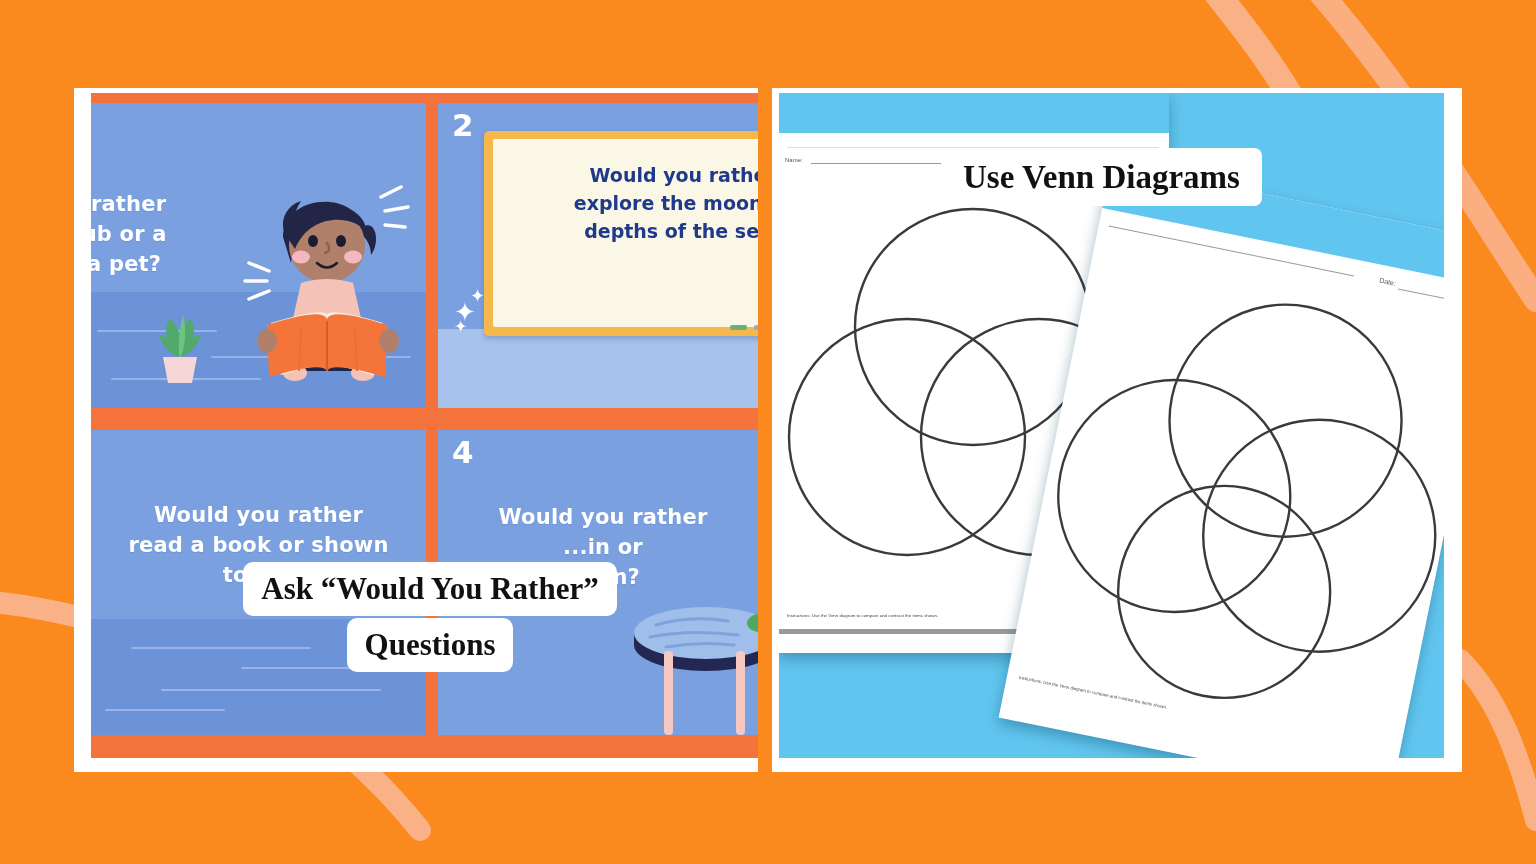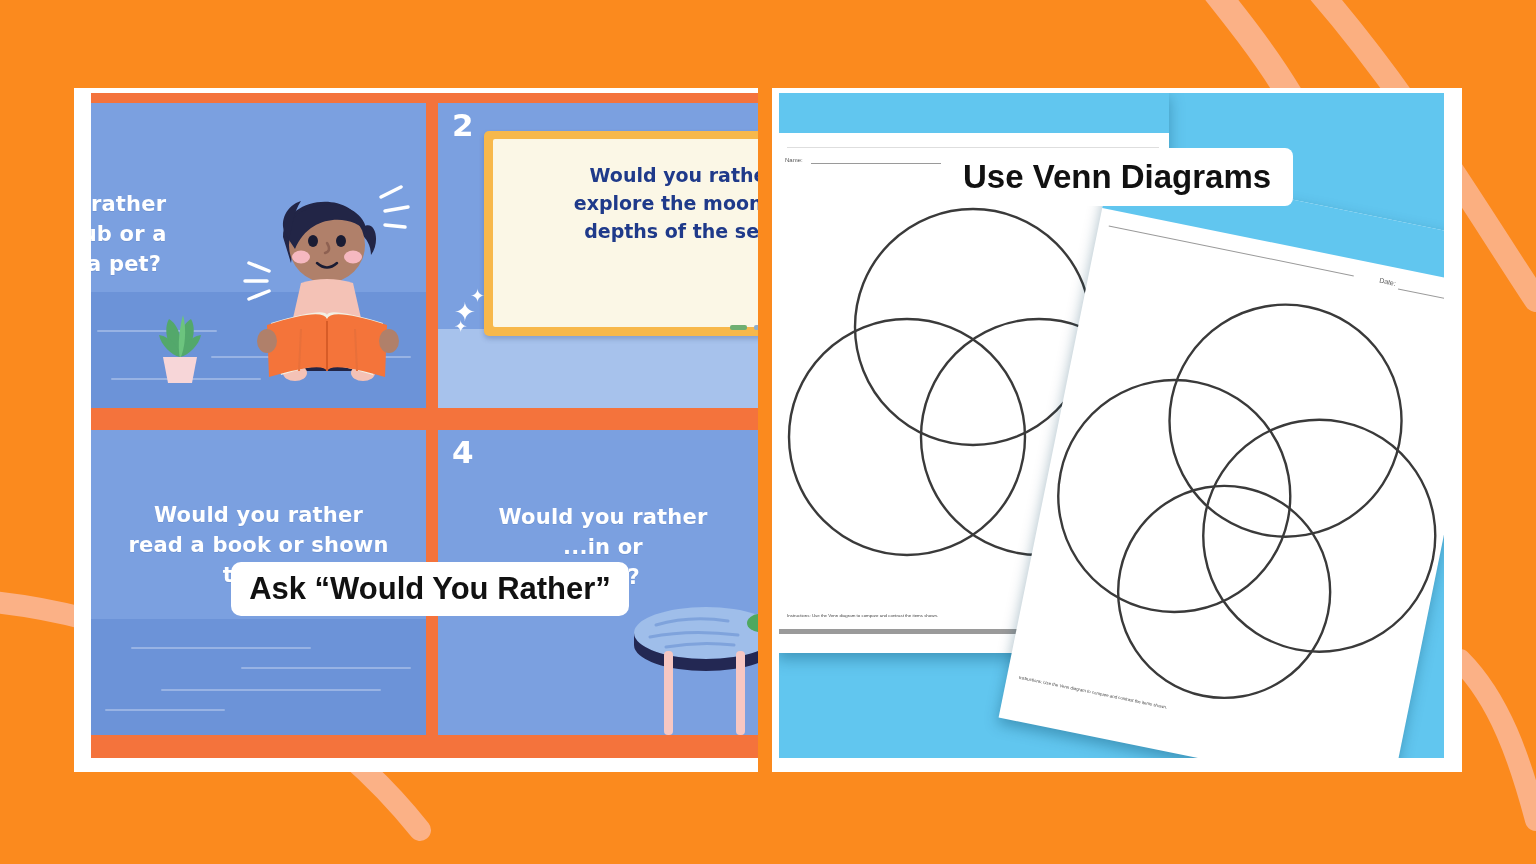--- a/index.html
+++ b/index.html
@@ -104,21 +104,21 @@
   }
 
   .venn-svg { position:absolute; }
 
   
   .callout {
     position:absolute;
     background:#ffffff;
     color:#111111;
     font-weight:800;
-    font-family:Liberation Sans, sans-serif;
+    font-family:Liberation Serif, serif;
     z-index:40;
   }
   #label-venn {
     left:941px; top:148px;
     font-size:33px; line-height:58px;
     padding:0 22px;
     border-radius:8px;
     white-space:nowrap;
   }
   #label-rather {
@@ -321,13 +321,14 @@
 
   </div>
 </div>
 
 <div class="callout" id="label-venn">
   <span>Use Venn Diagrams</span>
 </div>
 
 <div id="label-rather" class="callout">
   <span class="ln ln1">Ask “Would You Rather”</span><br>
+  <span class="ln ln2">Questions</span>
 </div>
 
 </body></html>

